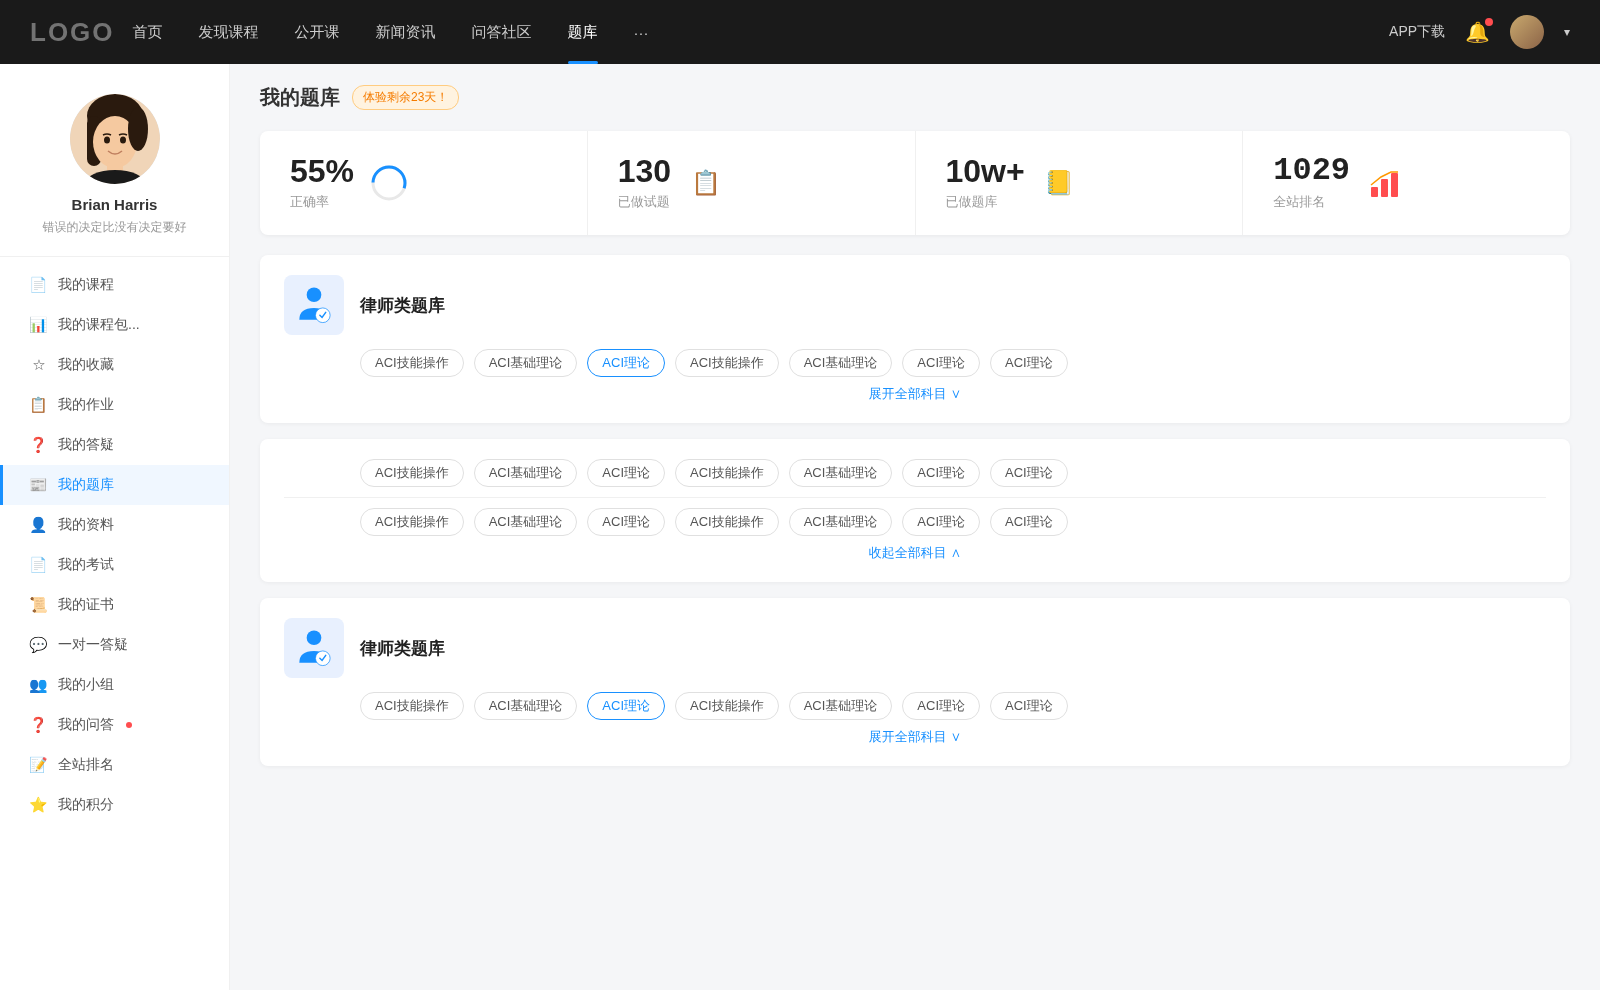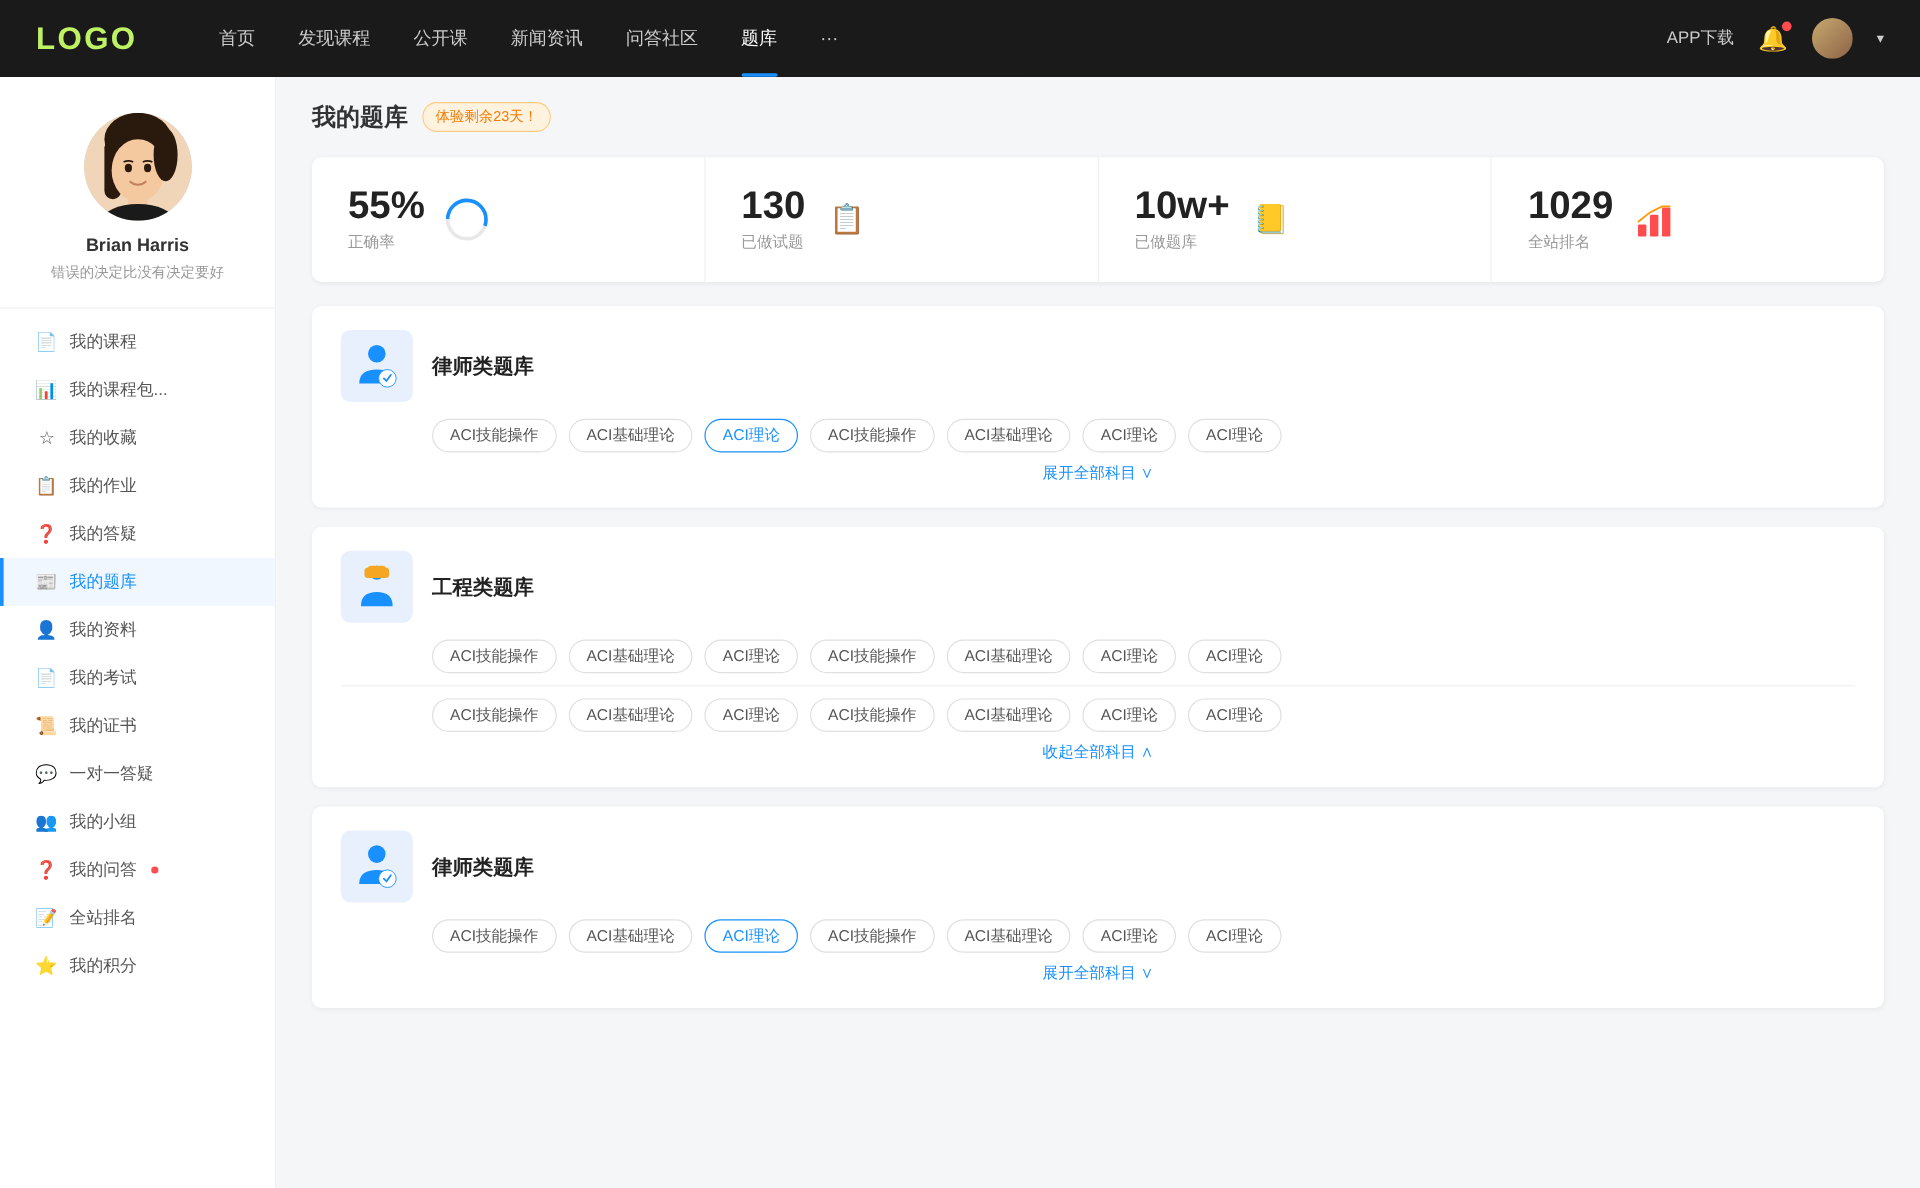--- a/index.html
+++ b/index.html
@@ -10,24 +10,23 @@
       background: #1a1a1a;
       height: 64px;
       display: flex;
       align-items: center;
       padding: 0 30px;
       position: fixed;
       top: 0; left: 0; right: 0;
       z-index: 100;
     }
     .navbar-logo {
-      color: #bef264;
+      color: #737373;
       font-size: 26px;
       font-weight: bold;
-      margin-right: 50px;
       letter-spacing: 2px;
     }
     .navbar-nav {
       display: flex;
       gap: 0;
       flex: 1;
     }
     .navbar-nav-item {
       color: #ccc;
       font-size: 15px;
@@ -227,21 +226,21 @@
       box-shadow: 0 1px 4px rgba(0,0,0,0.06);
     }
     .stat-item {
       flex: 1;
       padding: 24px 30px;
       display: flex;
       align-items: center;
       gap: 17px;
       border-right: 1px solid #f0f0f0;
     }
-    .stat-item:last-child { border-right: none; }
+    .stat-item:last-child { border-right: none; font-family: Liberation Mono, monospace; }
     .stat-text-block {}
     .stat-value {
       font-size: 32px;
       font-weight: 700;
       color: #222;
       line-height: 1;
       margin-bottom: 6px;
     }
     .stat-label {
       font-size: 13px;
@@ -542,31 +541,20 @@
             <span class="qbank-tag">ACI基础理论</span>
             <span class="qbank-tag active-tag">ACI理论</span>
             <span class="qbank-tag">ACI技能操作</span>
             <span class="qbank-tag">ACI基础理论</span>
             <span class="qbank-tag">ACI理论</span>
             <span class="qbank-tag">ACI理论</span>
           </div>
           <div class="qbank-expand">展开全部科目 ∨</div>
         </div>
         <div class="qbank-card">
-          <div class="qbank-card-header">
-            <div class="qbank-icon">
-              <svg viewBox="0 0 60 60" width="44" height="44" xmlns="http://www.w3.org/2000/svg">
-    <circle cx="30" cy="14" r="8" fill="#1890ff"></circle>
-    <path d="M12 52 Q12 36 30 36 Q48 36 48 52" fill="#1890ff"></path>
-    <rect x="16" y="8" width="28" height="12" rx="4" fill="#f5a623"></rect>
-    <rect x="20" y="6" width="20" height="6" rx="3" fill="#f5a623"></rect>
-  </svg>
-            </div>
-            <div class="qbank-name">工程类题库</div>
-          </div>
           <div class="qbank-tags">
             <span class="qbank-tag">ACI技能操作</span>
             <span class="qbank-tag">ACI基础理论</span>
             <span class="qbank-tag">ACI理论</span>
             <span class="qbank-tag">ACI技能操作</span>
             <span class="qbank-tag">ACI基础理论</span>
             <span class="qbank-tag">ACI理论</span>
             <span class="qbank-tag">ACI理论</span>
           </div>
           <div class="qbank-divider"></div>

